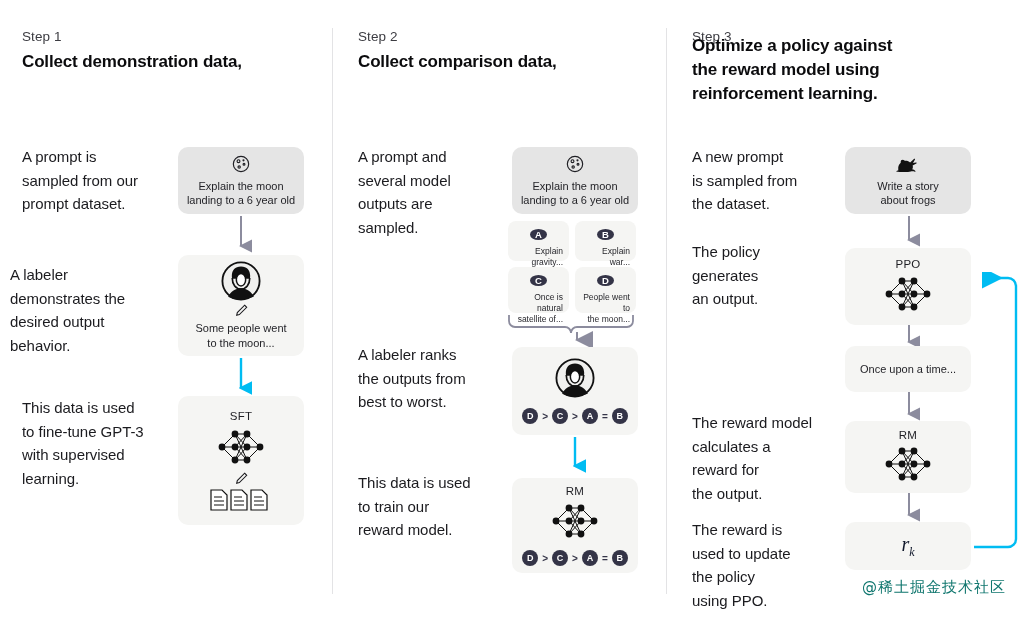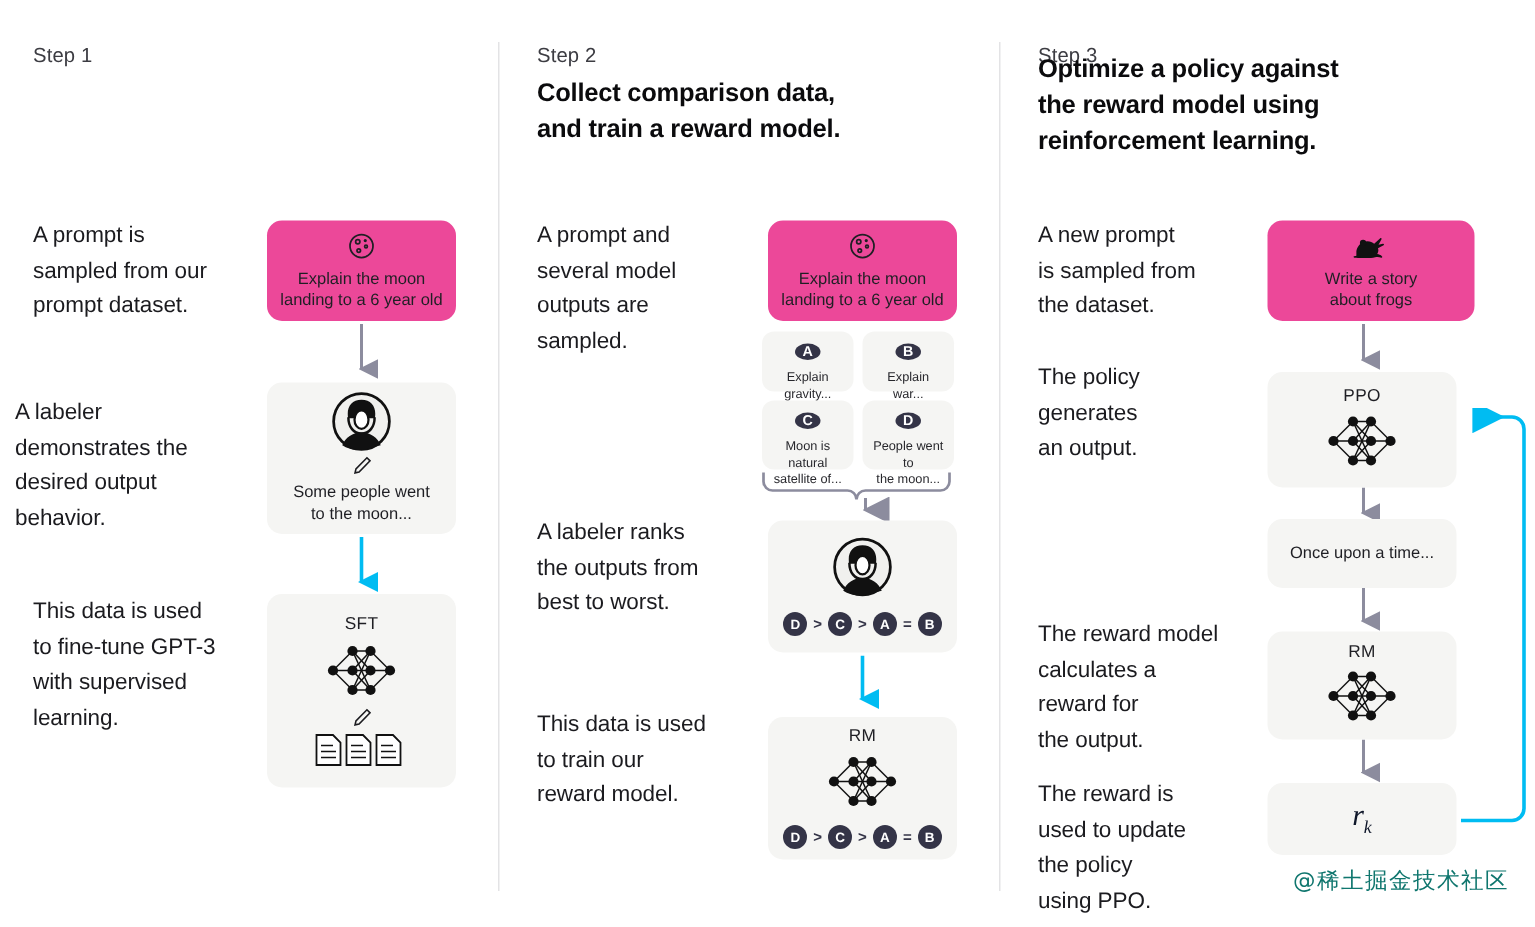--- a/index.html
+++ b/index.html
@@ -27,31 +27,31 @@
     position:absolute;font-size:15px;line-height:23.5px;color:#1b1b1f;
     letter-spacing:-.05px;
   }
 
   
   .card{
     position:absolute;box-sizing:border-box;border-radius:10px;
     display:flex;flex-direction:column;align-items:center;justify-content:center;
     text-align:center;
   }
-  .card.blue{background:#ec4899;}
+  .card.blue{background:#e5e5e5;}
   .card.gray{background:#f5f5f3;}
   .card-text{font-size:11px;line-height:14.5px;color:#1f1f24;padding:0 8px;}
   .card-title{font-size:11.5px;color:#1f1f24;letter-spacing:.2px;}
 
   .mini-card{
     position:absolute;box-sizing:border-box;background:#f5f5f3;border-radius:8px;
     display:flex;flex-direction:column;align-items:center;justify-content:flex-start;
     padding-top:8px;text-align:center;
   }
-  .mini-text{font-size:8.5px;line-height:11px;color:#27272c;padding:0 6px;margin-top:6px;}
+  .mini-text{font-size:8.5px;line-height:11px;color:#27272c;padding:0 6px;margin-top:6px;text-align:right;}
 
   .badge{
     width:17px;height:17px;border-radius:50%;background:#343447;color:#fff;
     font-size:9.5px;font-weight:bold;display:flex;align-items:center;justify-content:center;
     letter-spacing:0;
   }
 
   .rank-row{display:flex;align-items:center;gap:4px;margin-top:10px;}
   .rank-op{font-size:10px;color:#343447;font-weight:bold;}
   .rank-badge{
@@ -87,21 +87,21 @@
       </marker>
     </defs>
   </svg>
 
   <div class="divider" style="left:332px"></div>
   <div class="divider" style="left:666px"></div>
 
   <div class="col" style="left:0px">
     <div class="col-inner">
       <div class="step-label" style="left:22px;top:29px">Step 1</div>
-      <div class="step-title" style="left:22px;top:50px;width:300px;white-space:pre-line"><br></div>
+      <div class="step-title" style="left:22px;top:50px;width:300px;white-space:pre-line"><span>Collect demonstration data,</span><br></div>
 
       <div class="body-text" style="left:22px;top:145px;white-space:pre-line">A prompt is
 sampled from our
 prompt dataset.</div>
       <div class="body-text" style="left:10px;top:263px;white-space:pre-line">A labeler
 demonstrates the
 desired output
 behavior.</div>
       <div class="body-text" style="left:22px;top:396px;white-space:pre-line">This data is used
 to fine-tune GPT-3
@@ -207,21 +207,21 @@
             </g>
           </svg>
         </span>
       </div>
     </div>
   </div>
 
   <div class="col" style="left:334px">
     <div class="col-inner">
       <div class="step-label" style="left:24px;top:29px">Step 2</div>
-      <div class="step-title" style="left:24px;top:50px;width:300px"><span>Collect comparison data,</span><br><span>and train a reward model.</span></div>
+      <div class="step-title" style="left:24px;top:50px;width:300px"><span>Collect comparison data,</span><br></div>
 
       <div class="body-text" style="left:24px;top:145px;white-space:pre-line">A prompt and
 several model
 outputs are
 sampled.</div>
       <div class="body-text" style="left:24px;top:343px;white-space:pre-line">A labeler ranks
 the outputs from
 best to worst.</div>
       <div class="body-text" style="left:24px;top:471px;white-space:pre-line">This data is used
 to train our
@@ -244,21 +244,21 @@
       <div class="mini-card" style="left:174px;top:221px;width:61px;height:40px">
         <div class="badge">A</div>
         <div class="mini-text" style="white-space:pre-line">Explain gravity...</div>
       </div>
       <div class="mini-card" style="left:241px;top:221px;width:61px;height:40px">
         <div class="badge">B</div>
         <div class="mini-text" style="white-space:pre-line">Explain war...</div>
       </div>
       <div class="mini-card" style="left:174px;top:267px;width:61px;height:46px">
         <div class="badge">C</div>
-        <div class="mini-text" style="white-space:pre-line">Moon is natural
+        <div class="mini-text" style="white-space:pre-line">Once is natural
 satellite of...</div>
       </div>
       <div class="mini-card" style="left:241px;top:267px;width:61px;height:46px">
         <div class="badge">D</div>
         <div class="mini-text" style="white-space:pre-line">People went to
 the moon...</div>
       </div>
 
       <svg class="arrow" style="left:172px;top:313px" width="134" height="40">
         <path d="M3,2 v6 a6,6 0 0 0 6,6 h50 a6,6 0 0 1 6,6 a6,6 0 0 1 6,-6 h50 a6,6 0 0 0 6,-6 v-6" fill="none" stroke="#8c8c9e" stroke-width="1.8"></path>
@@ -349,21 +349,21 @@
 an output.</div>
       <div class="body-text" style="left:24px;top:411px;white-space:pre-line">The reward model
 calculates a
 reward for
 the output.</div>
       <div class="body-text" style="left:24px;top:518px;white-space:pre-line">The reward is
 used to update
 the policy
 using PPO.</div>
 
-      <div class="card blue" style="left:177px;top:147px;width:138px;height:67px">
+      <div class="card blue" style="left:177px;top:147px;width:126px;height:67px">
         <span>
           <svg width="26" height="20" viewBox="0 0 32 24" fill="#111">
             <path d="M4 16c1-5 5-8 9-8 2.6 0 4 .8 5.6 2.2l5-4.6c.6-.5 1.4.2 1 .9l-2.4 4.4 3.6-.8c.8-.2 1.2.8.5 1.2l-4.6 2.6c.6 1.5.4 3.3-.6 4.6 1.6.2 3 .9 4 2.1.4.5-.1 1.2-.7 1-1.6-.6-3.4-.7-5-.3-1 .3-2.2.5-3.4.5H5.4c-.8 0-1.5-.7-1.4-1.5z"></path>
             <circle cx="9.5" cy="9.5" r="2.6" fill="#111"></circle>
             <path d="M2 20.5c1.6-.6 3.6-.6 5.2.1.5.2.3 1-.3 1H2.4c-.7 0-.9-.9-.4-1.1z"></path>
           </svg>
         </span>
         <div class="card-text" style="margin-top:5px;white-space:pre-line">Write a story
 about frogs</div>
       </div>

